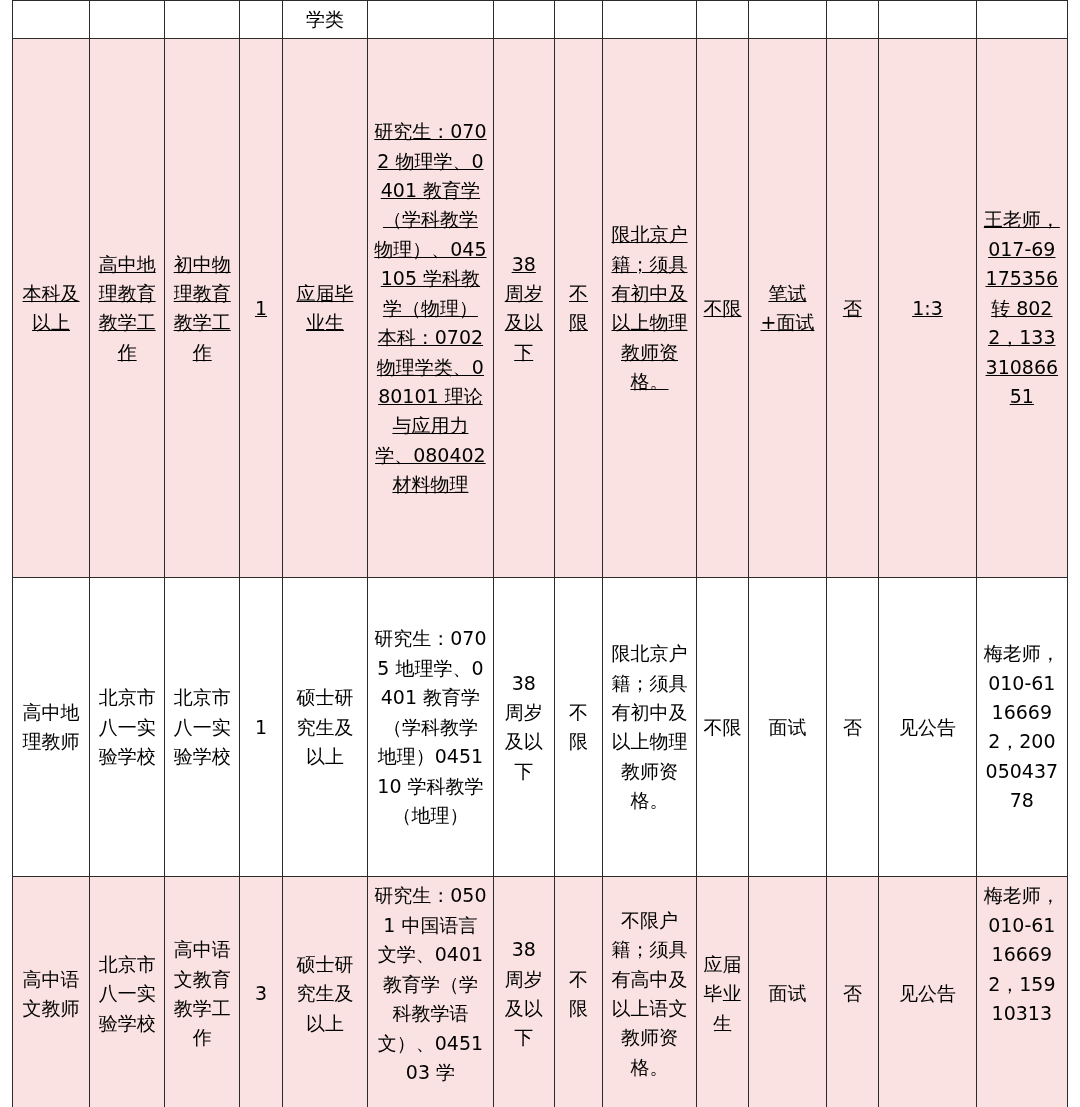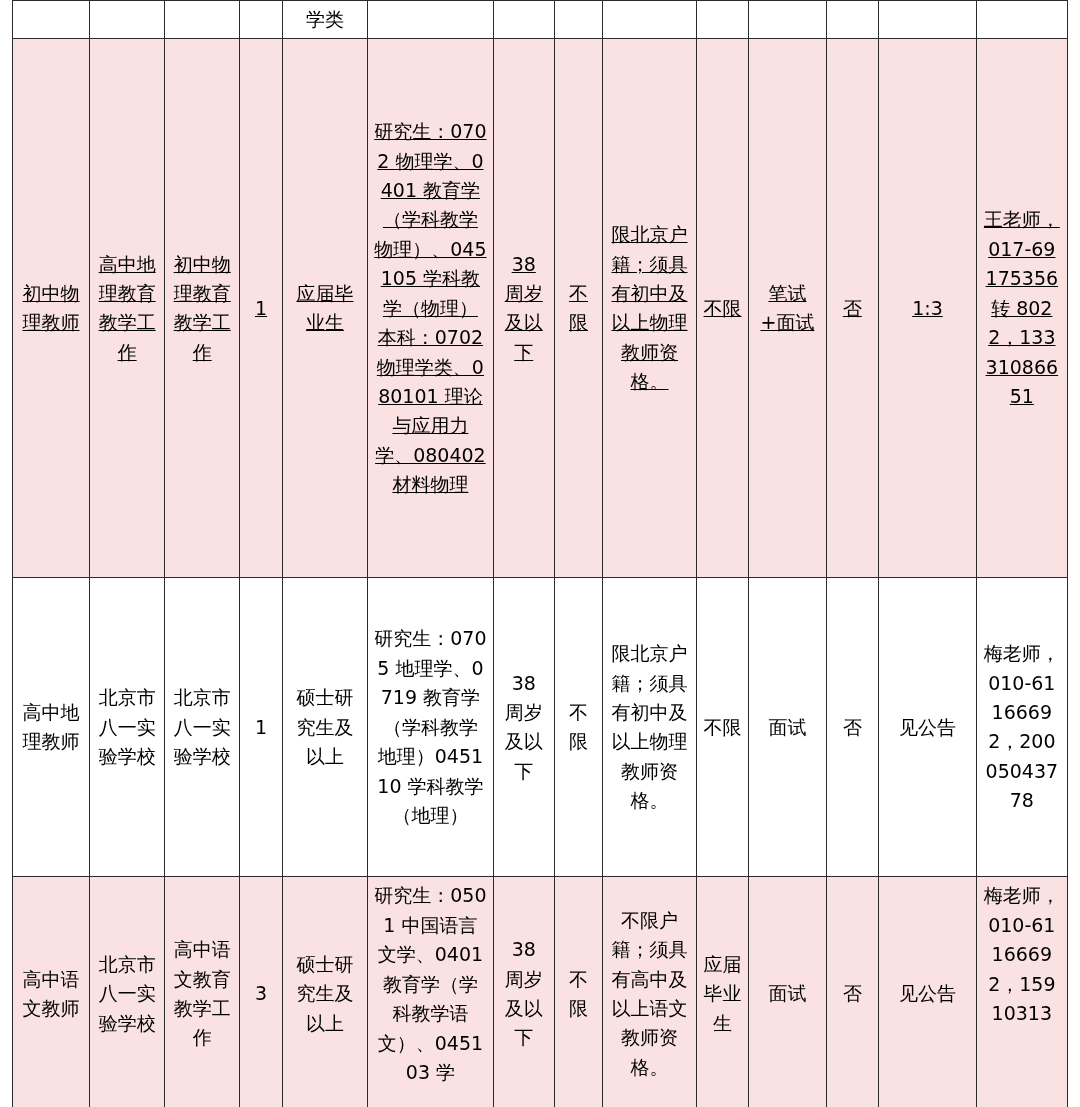--- a/index.html
+++ b/index.html
@@ -100,21 +100,21 @@
         <td></td>
         <td></td>
         <td></td>
         <td></td>
         <td></td>
         <td></td>
         <td></td>
       </tr>
 
       <tr class="shaded tall">
-        <td>初中物理教师</td>
+        <td>本科及以上</td>
         <td>高中地理教育教学工作</td>
         <td>初中物理教育教学工作</td>
         <td>1</td>
         <td>应届毕业生</td>
         <td>研究生：0702 物理学、0401 教育学（学科教学物理）、045105 学科教学（物理）本科：0702 物理学类、080101 理论与应用力学、080402 材料物理</td>
         <td>38 周岁及以下</td>
         <td>不限</td>
         <td>限北京户籍；须具有初中及以上物理教师资格。</td>
         <td>不限</td>
         <td>笔试+面试</td>
@@ -122,21 +122,21 @@
         <td>1:3</td>
         <td>王老师，017-69175356 转 8022，13331086651</td>
       </tr>
 
       <tr class="plain mid">
         <td>高中地理教师</td>
         <td>北京市八一实验学校</td>
         <td>北京市八一实验学校</td>
         <td>1</td>
         <td>硕士研究生及以上</td>
-        <td>研究生：0705 地理学、0719 教育学（学科教学地理）045110 学科教学（地理）</td>
+        <td>研究生：0705 地理学、0401 教育学（学科教学地理）045110 学科教学（地理）</td>
         <td>38 周岁及以下</td>
         <td>不限</td>
         <td>限北京户籍；须具有初中及以上物理教师资格。</td>
         <td>不限</td>
         <td>面试</td>
         <td>否</td>
         <td>见公告</td>
         <td>梅老师，010-61166692，20005043778</td>
       </tr>
 

